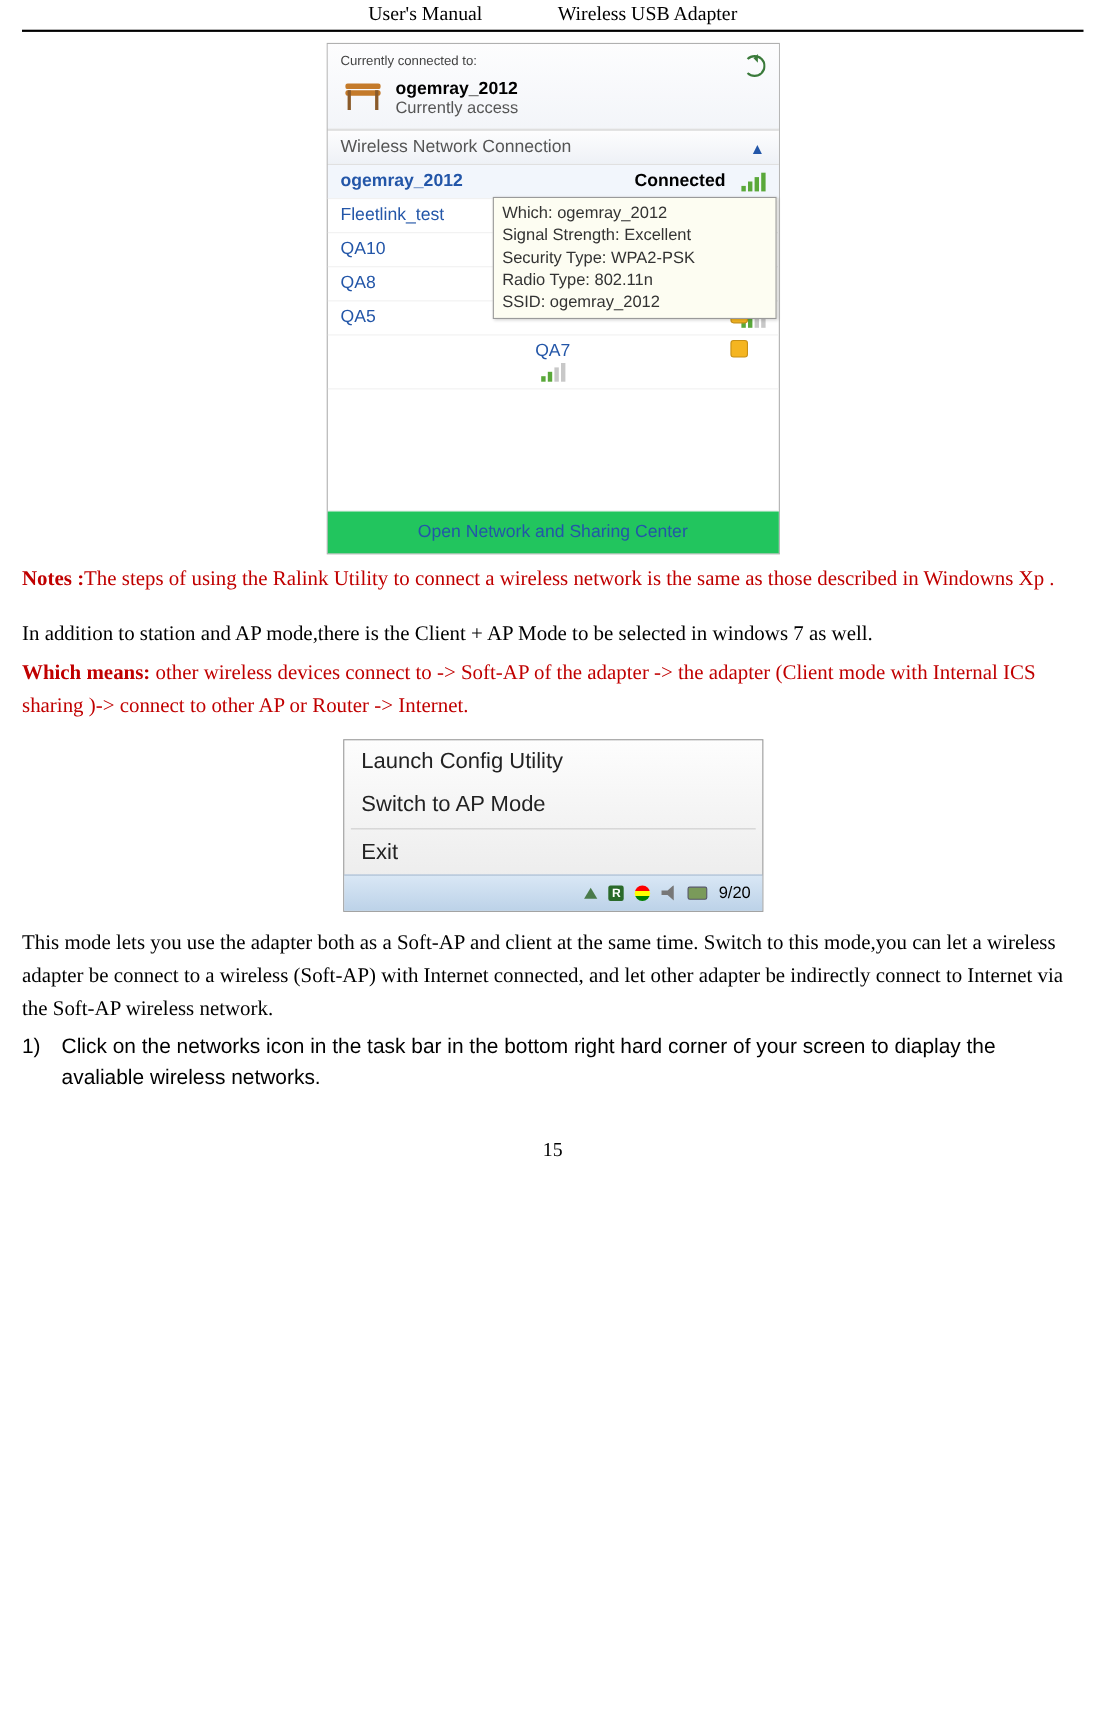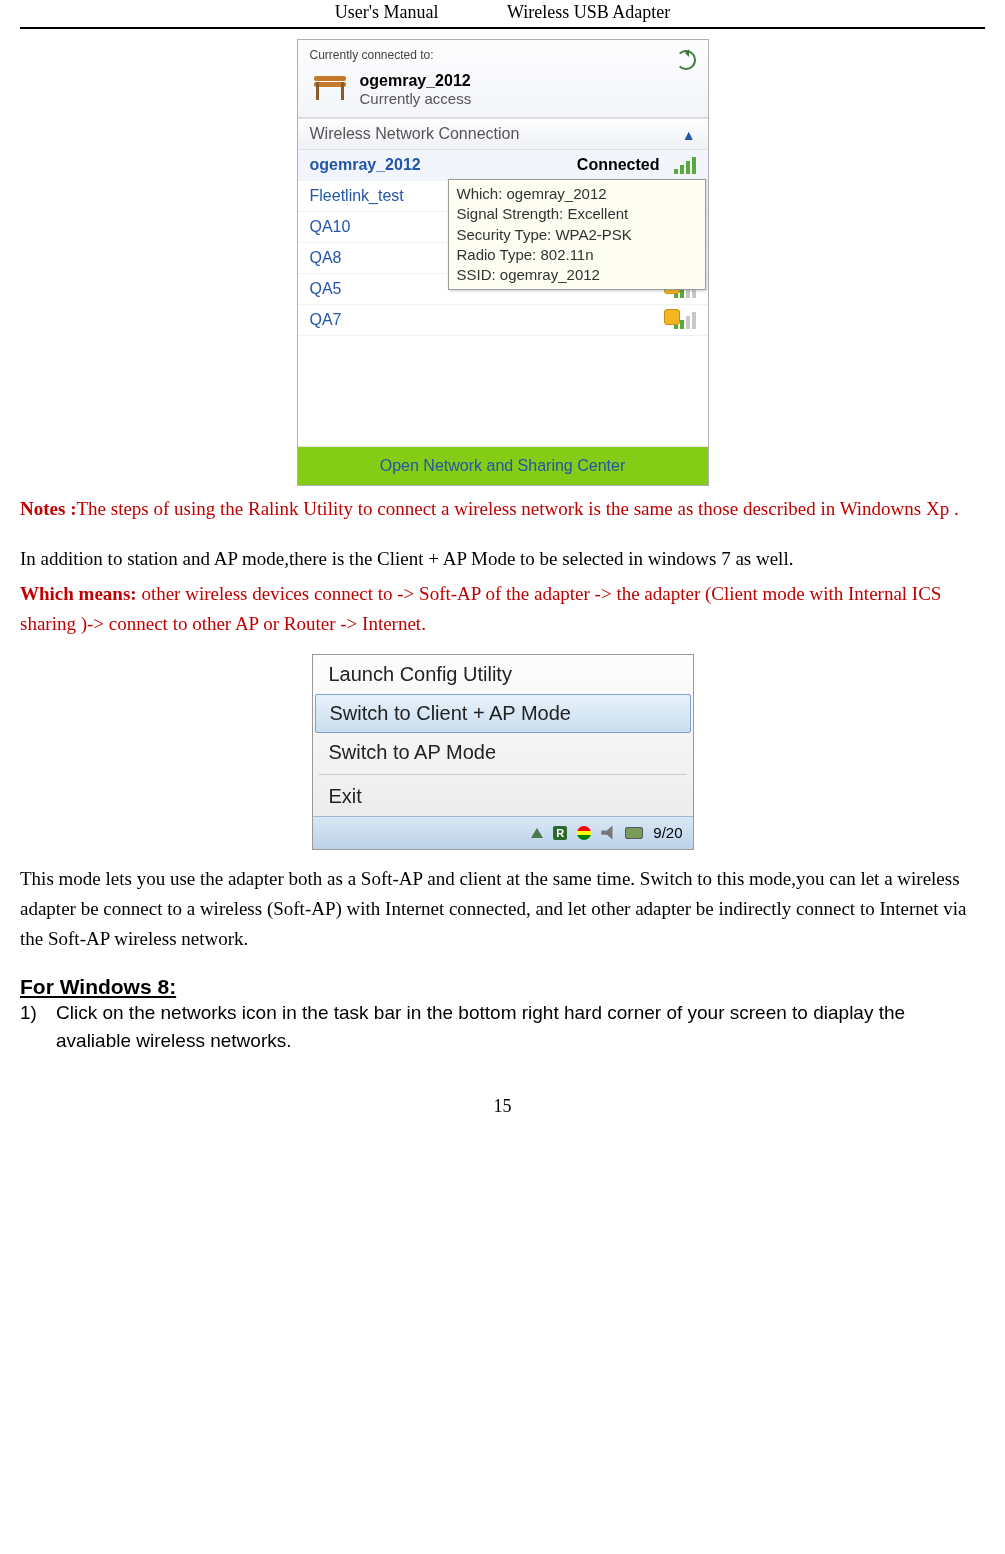--- a/index.html
+++ b/index.html
@@ -129,21 +129,21 @@
       line-height:1.35;
       box-shadow:1px 1px 3px rgba(0,0,0,0.2);
       z-index:5;
       width:240px;
     }
     .wifi-spacer { height: 110px; border-bottom:1px solid #eaeaea;}
     .wifi-bottom {
       text-align:center;
       padding:10px 0;
       color:#2356a8;
-      background:#84cc16;
+      background:#22c55e;
       font-size:16px;
     }
     .body-text {
       font-size: 19px;
       line-height: 1.6;
     }
     .para { margin: 0 0 4px 0; }
     .spaced { margin-top: 20px; }
     .bold-red { color: #c00000; font-weight:bold; }
     .red { color: #c00000; }
@@ -285,21 +285,21 @@
     <div class="wifi-item" style="position:relative;">
       <span class="wifi-name">QA5</span>
       <span class="shield-badge"></span>
       <span class="signal weak">
           <span></span>
           <span></span>
           <span></span>
           <span></span>
         </span>
     </div>
-    <div class="wifi-item" style="position:relative;">
+    <div class="wifi-item" style="position:relative;flex-direction:column;">
       <span class="wifi-name">QA7</span>
       <span class="shield-badge"></span>
       <span class="signal weak">
           <span></span>
           <span></span>
           <span></span>
           <span></span>
         </span>
     </div>
     <div class="wifi-spacer"></div>
@@ -311,37 +311,35 @@
       <span class="bold-red">Notes :</span><span class="red">The steps of using the Ralink Utility to connect a wireless network is the same as those described in Windowns Xp .</span>
     </p>
     <p class="para spaced">In addition to station and AP mode,there is the Client + AP Mode to be selected in windows 7 as well.</p>
     <p class="para">
       <span class="bold-red">Which means:</span><span class="red"> other wireless devices connect    to -&gt; Soft-AP of the adapter -&gt; the adapter (Client mode with Internal ICS sharing )-&gt; connect to other AP or Router -&gt; Internet.</span>
     </p>
   </div>
 
   <div class="menu-img">
     <div class="menu-item">Launch Config Utility</div>
-    <div class="menu-item hover">Switch to Client + AP Mode</div>
     <div class="menu-item">Switch to AP Mode</div>
     <div class="menu-sep"></div>
     <div class="menu-item">Exit</div>
     <div class="tray">
       <div class="tray-ico tray-eject"></div>
       <div class="tray-ico tray-r">R</div>
       <div class="tray-ico tray-flag"></div>
       <div class="tray-ico tray-spk"></div>
       <div class="tray-ico tray-bat"></div>
       <span>9/20</span>
     </div>
   </div>
 
   <div class="body-text">
     <p class="para">This mode lets you use the adapter both as a Soft-AP and client   at the same time. Switch to this mode,you can let a wireless adapter be connect to a wireless (Soft-AP) with Internet connected, and let other adapter be indirectly connect to Internet via the Soft-AP wireless network.</p>
   </div>
 
-  <div class="section-bold">For Windows 8:</div>
   <div class="list-item">
     <span class="num">1)</span><span class="txt">Click on the networks icon in the task bar in the bottom right hard corner of your screen to diaplay the avaliable wireless networks.</span>
   </div>
 
   <div class="page-number">15</div>
 </div>
 
 </body></html>

